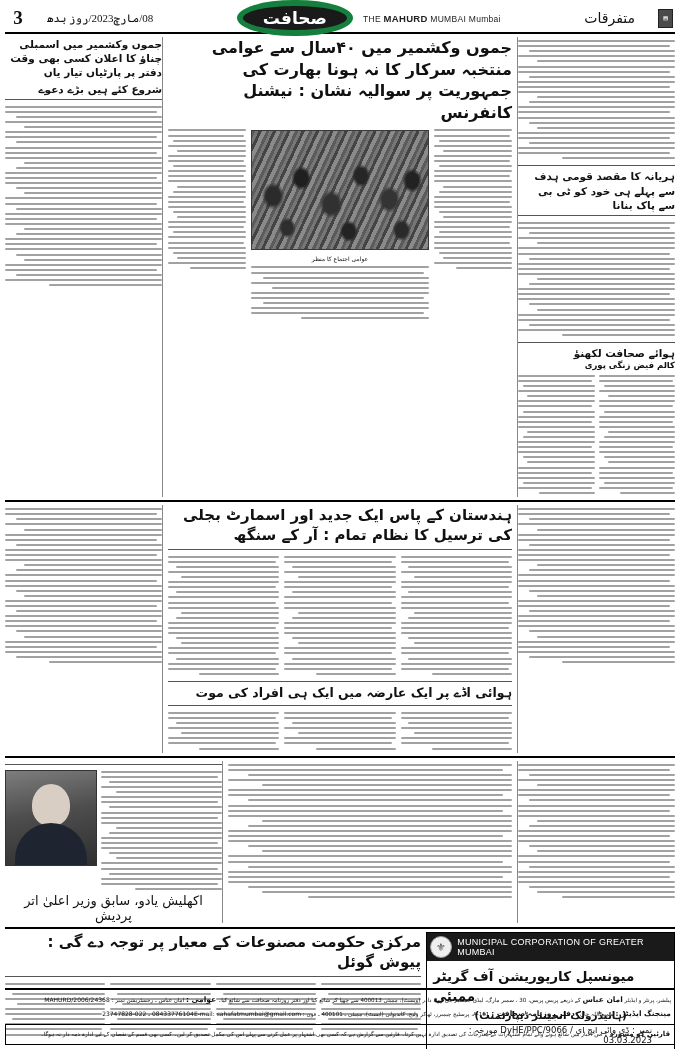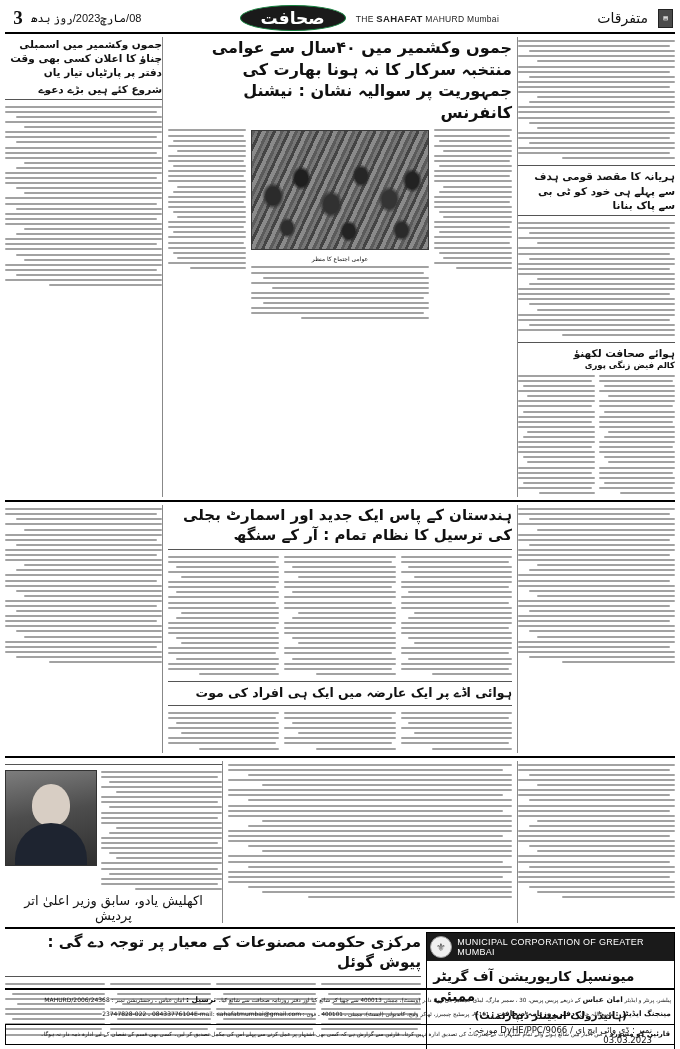--- a/index.html
+++ b/index.html
@@ -17,33 +17,33 @@
   
   .masthead {
     height: 30px; display: flex; align-items: center;
     border-bottom: 2px solid #000; position: relative;
   }
   .page-num {
     font-size: 19px; font-weight: bold; width: 26px; text-align: center;
     font-family: "Liberation Serif", serif;
   }
   .issue-date {
-    font-size: 11px; margin-left: 0; direction: rtl;
-    font-family: Liberation Sans, sans-serif; letter-spacing: -0.3px;
+    font-size: 11px; margin-left: 16px; direction: rtl;
+    font-family: Liberation Serif, serif; letter-spacing: -0.3px;
   }
   .mast-center { flex: 1; display: flex; align-items: center; justify-content: center; gap: 10px; }
   .logo-pill {
     background: #1a1a1a; color: #fff; border-radius: 50%;
     padding: 3px 20px; font-size: 17px; font-weight: bold;
     font-family: "DejaVu Sans", sans-serif; line-height: 1.1;
-    border: 1px solid #15803d;
+    border: 6px solid #15803d;
   }
   .mast-en { font-size: 8.5px; letter-spacing: 0.3px; color: #222; }
   .mast-en b { font-size: 9.5px; }
-  .mast-right { display: flex; align-items: center; gap: 10px; padding-right: 2px; }
+  .mast-right { display: flex; align-items: center; gap: 23px; padding-right: 2px; }
   .mast-cat { font-size: 14px; font-family: "DejaVu Sans", sans-serif; }
   .mast-icon {
     width: 15px; height: 19px; background: #4a4a4a; border: 1px solid #222;
     display: flex; align-items: center; justify-content: center;
     color: #fff; font-size: 8px;
   }
   .hl {
     direction: rtl; text-align: right; font-weight: bold;
     font-family: "DejaVu Sans", sans-serif; line-height: 1.35;
   }
@@ -152,21 +152,21 @@
 <body>
 
 <div class="page">
 
   <div class="masthead">
     <div class="page-num">3</div>
     <div class="issue-date">08/مارچ2023/روز بدھ</div>
     <div class="mast-center">
       <div class="logo-pill">صحافت</div>
       <div class="mast-en">
-        <span>THE </span><b>SAHAFAT</b><span> MAHURD Mumbai</span>
+        <span>THE </span><b>MAHURD</b><span> MUMBAI Mumbai</span>
       </div>
     </div>
     <div class="mast-right">
       <div class="mast-cat">متفرقات</div>
       <div class="mast-icon">▤</div>
     </div>
   </div>
 
   <div class="top-band">
 
@@ -780,21 +780,21 @@
 
         </div>
       </div>
 
     </div>
   </div>
 
   <div class="footer">
     <div class="footer-box">
       <div class="foot-line">
-        <span>پبلشر، پرنٹر و ایڈیٹر </span><b>امان عباس</b><span> کے ذریعے پریس پریس، 30 ، سمبر مارگ، لیڈی جمشید جی روڈ، دادر (ویسٹ)، ممبئی 400013 سے چھپا کر شائع کیا اور دفتر روزنامہ صحافت سے شائع کیا۔ </span><b>ترسیل :</b><span> امان عباس ـ </span><span>رجسٹریشن نمبر : </span><span class="foot-en">MAHURD/2006/24368</span>
+        <span>پبلشر، پرنٹر و ایڈیٹر </span><b>امان عباس</b><span> کے ذریعے پریس پریس، 30 ، سمبر مارگ، لیڈی جمشید جی روڈ، دادر (ویسٹ)، ممبئی 400013 سے چھپا کر شائع کیا اور دفتر روزنامہ صحافت سے شائع کیا۔ </span><b>عوامی :</b><span> امان عباس ـ </span><span>رجسٹریشن نمبر : </span><span class="foot-en">MAHURD/2006/24368</span>
       </div>
       <div class="foot-line">
         <b>مینجنگ ایڈیٹر :</b><span> سمیع اللہ خان ـ </span><b>دفتر روزنامہ صحافت :</b><span> A-161، پرسٹیج چیمبرز، ٹھاکر ولیج، کاندیولی (ایسٹ)، ممبئی ـ 400101 ـ </span><span>فون : </span><span class="foot-en">08433776104</span><span class="foot-en">E-mail: </span><span class="foot-en">sahafatmumbai@gmail.com</span><span class="foot-en"> ـ 022-23747828</span>
       </div>
     </div>
     <div class="foot-warn">
       <div class="foot-line">
         <b>قارئین کو مشورہ :</b><span> اس اخبار میں شائع ہونے والے تمام اشتہارات کے مندرجات کی تصدیق ادارہ نہیں کرتا۔ قارئین سے گزارش ہے کہ کسی بھی اشتہار پر عمل کرنے سے پہلے اس کی مکمل تصدیق کر لیں۔ کسی بھی قسم کے نقصان کے لیے ادارہ ذمہ دار نہ ہوگا۔</span>
       </div>
     </div>

